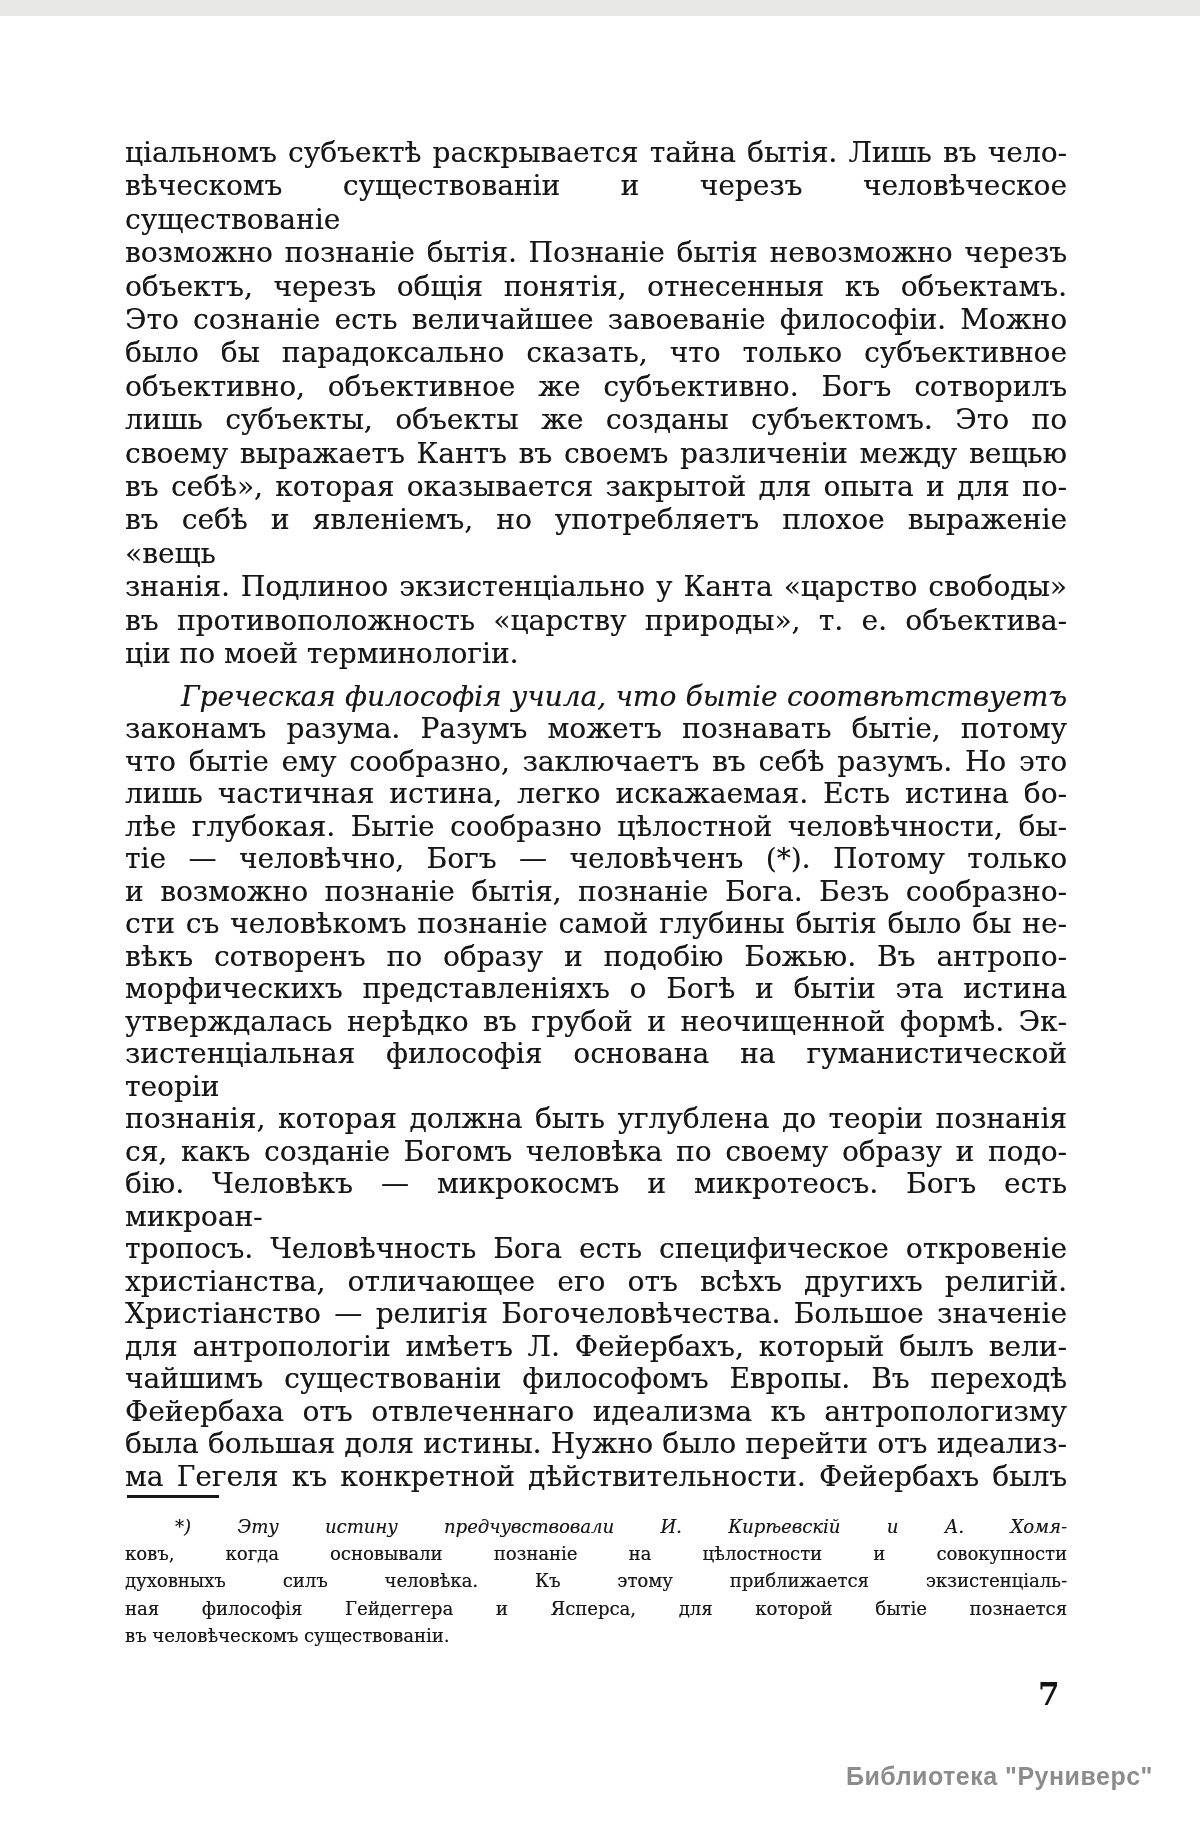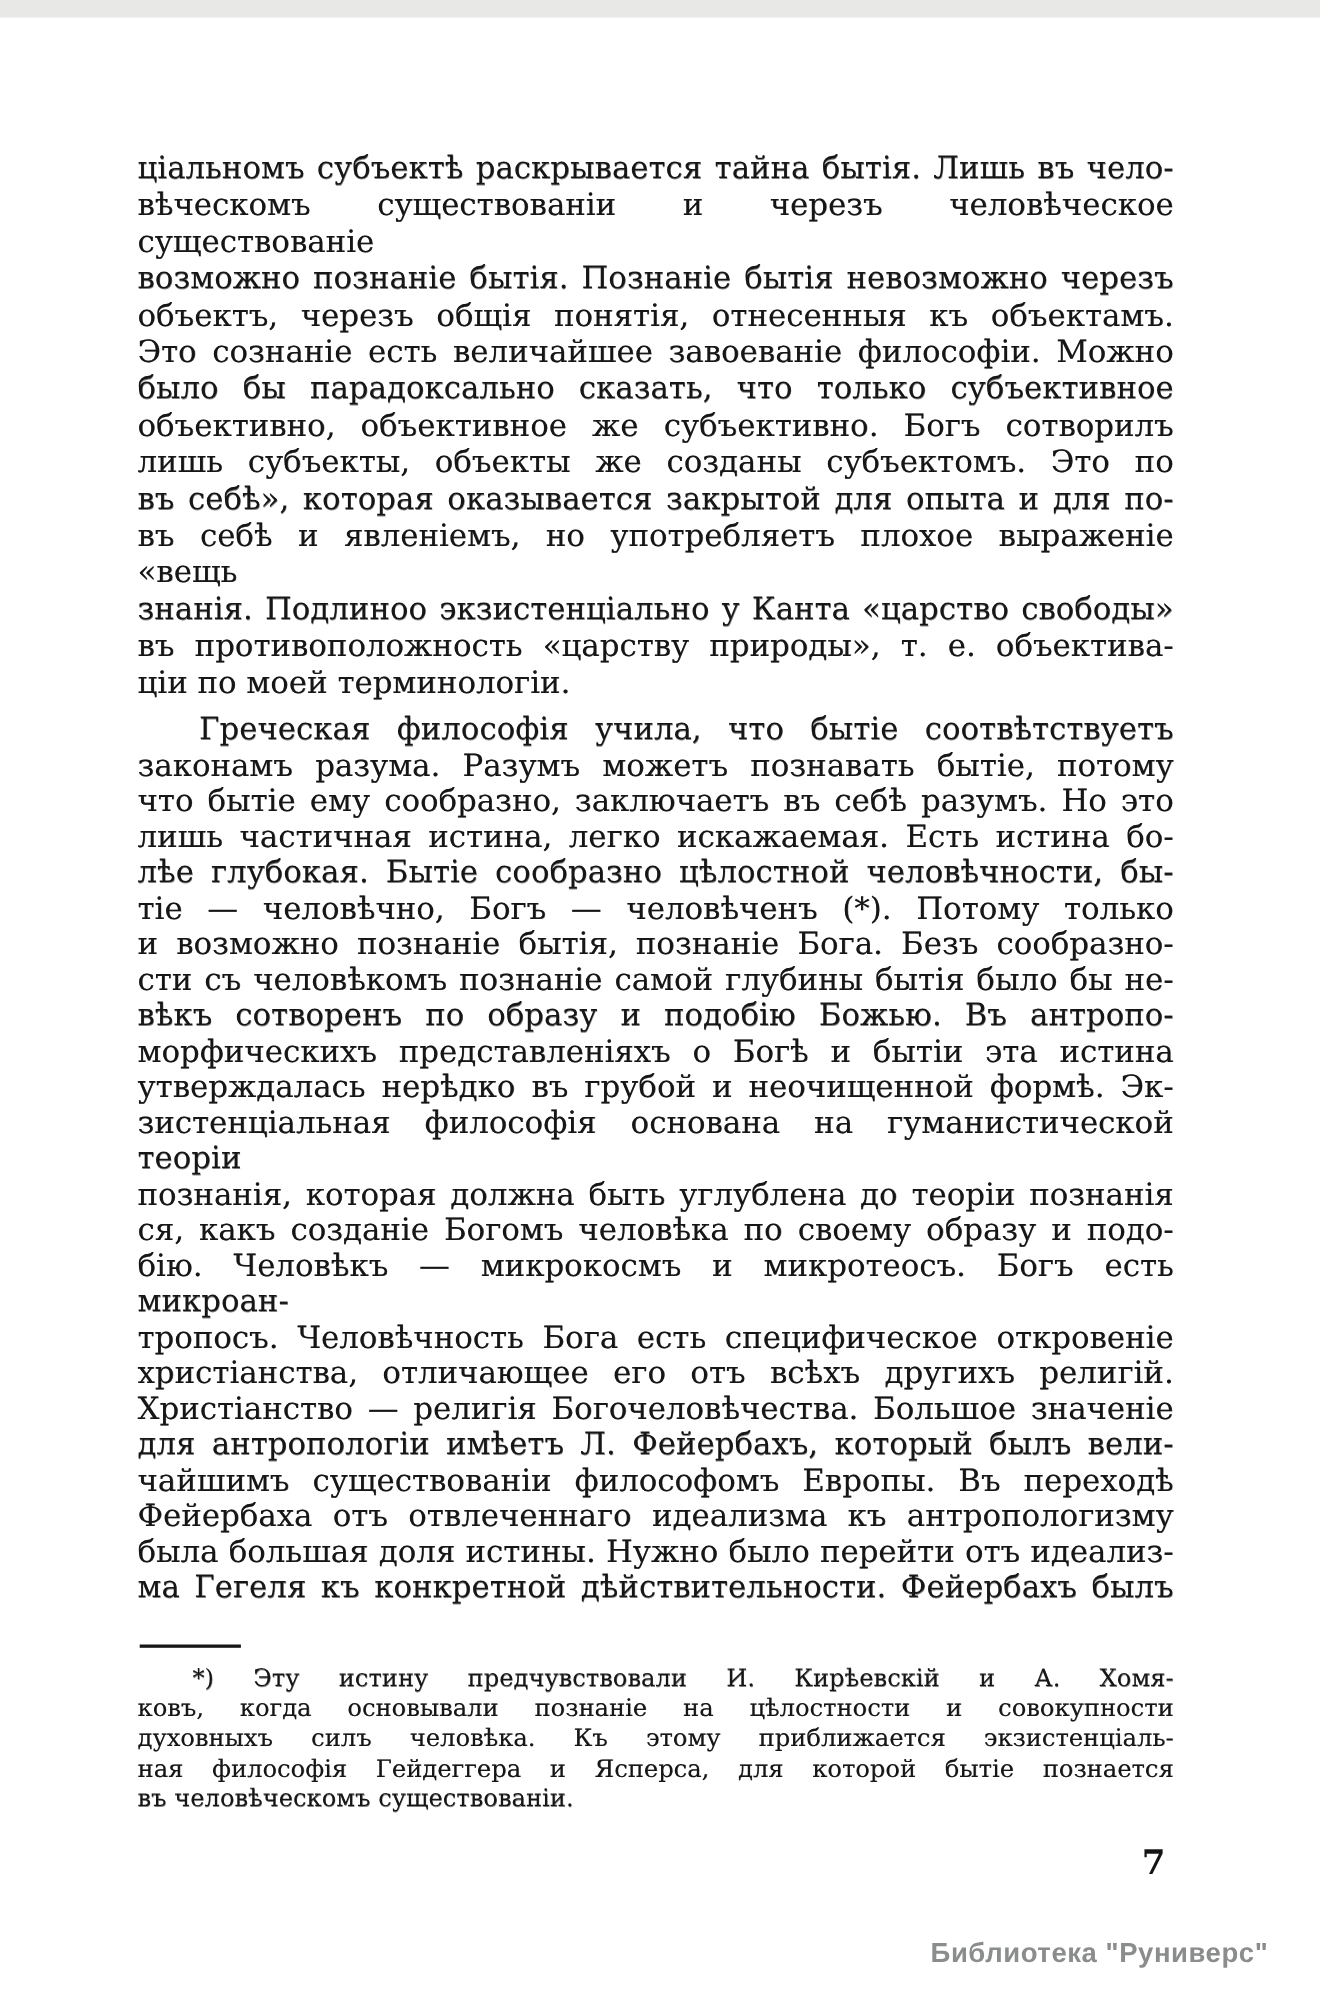--- a/index.html
+++ b/index.html
@@ -25,37 +25,37 @@
   .para-2 .line { line-height: 32.5px; }
   .line {
     font-size: 28px;
     text-align: justify;
     text-align-last: justify;
     text-justify: inter-word;
     white-space: normal;
     text-shadow: 0.3px 0.3px 0 rgba(25,25,25,0.55);
   }
   .line.noJust { text-align-last: left; }
-  .line.indent { text-indent: 56px; }
+  .line.indent { text-indent: 56px; font-style: italic; }
   .footnote-rule {
     position: absolute;
     left: 127px;
     top: 1479px;
     width: 92px;
     height: 3px;
     background: #161616;
   }
   .footnote {
     position: absolute;
     left: 125px;
     top: 1497px;
     width: 942px;
   }
   .footnote .line {
-    font-size: 22px;
+    font-size: 18px;
     line-height: 27.2px;
   }
   .footnote .line.indent { text-indent: 50px; }
   .page-number {
     position: absolute;
     left: 1038px;
     top: 1660px;
     font-size: 31px;
     font-weight: bold;
     color: #141414;
@@ -79,20 +79,21 @@
   <div class="text-column">
     <div class="para para-1">
         <div class="line">ціальномъ субъектѣ раскрывается тайна бытія. Лишь въ чело-</div>
         <div class="line">вѣческомъ существованіи и черезъ человѣческое существованіе</div>
         <div class="line">возможно познаніе бытія. Познаніе бытія невозможно черезъ</div>
         <div class="line">объектъ, черезъ общія понятія, отнесенныя къ объектамъ.</div>
         <div class="line">Это сознаніе есть величайшее завоеваніе философіи. Можно</div>
         <div class="line">было бы парадоксально сказать, что только субъективное</div>
         <div class="line">объективно, объективное же субъективно. Богъ сотворилъ</div>
         <div class="line">лишь субъекты, объекты же созданы субъектомъ. Это по</div>
+        <div class="line">своему выражаетъ Кантъ въ своемъ различеніи между вещью</div>
         <div class="line">въ себѣ», которая оказывается закрытой для опыта и для по-</div>
         <div class="line">въ себѣ и явленіемъ, но употребляетъ плохое выраженіе «вещь</div>
         <div class="line">знанія. Подлиноо экзистенціально у Канта «царство свободы»</div>
         <div class="line">въ противоположность «царству природы», т. е. объектива-</div>
         <div class="line noJust">ціи по моей терминологіи.</div>
       </div>
     <div class="para para-2">
         <div class="line indent">Греческая философія учила, что бытіе соотвѣтствуетъ</div>
         <div class="line">законамъ разума. Разумъ можетъ познавать бытіе, потому</div>
         <div class="line">что бытіе ему сообразно, заключаетъ въ себѣ разумъ. Но это</div>

